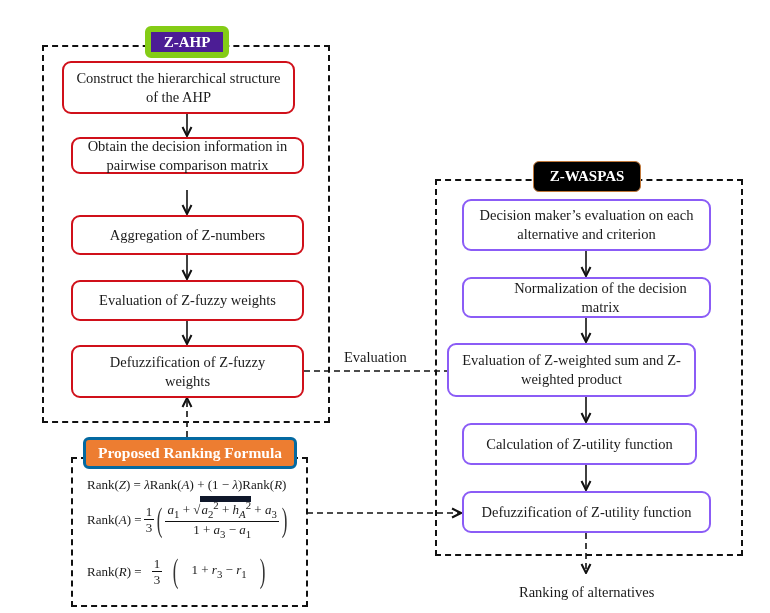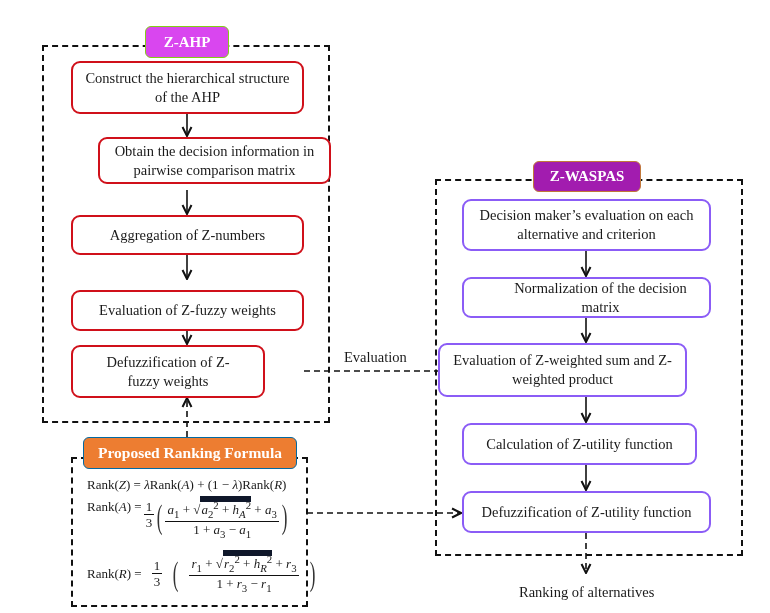--- a/index.html
+++ b/index.html
@@ -6,23 +6,23 @@
   body { width:770px; height:613px; position:relative; overflow:hidden;
          font-family:"Liberation Serif", "DejaVu Serif", serif; color:#1a1a1a; }
   .abs { position:absolute; box-sizing:border-box; }
   .dashbox { border:2px dashed #111; }
   .box { display:flex; align-items:center; justify-content:center; text-align:center;
          background:#fff; border-radius:9px; font-size:14.5px; line-height:19px; padding:0 6px; }
   .red { border:2px solid #d0101a; }
   .blue { border:2px solid #8b5cf6; }
   .label { display:flex; align-items:center; justify-content:center; color:#fff; font-weight:bold;
            border-radius:6px; font-size:15px; }
-  .lbl-red { background:#d946ef; border:1px solid #84cc16; }
-  .lbl-navy { background:#a21caf; border:1px solid #c0783a; }
-  .lbl-orange { background:#ed7d31; border:1px solid #0369a1; font-size:15.5px; }
+  .lbl-red { background:#4c1d95; border:6px solid #84cc16; }
+  .lbl-navy { background:#000000; border:1px solid #c0783a; }
+  .lbl-orange { background:#ed7d31; border:3px solid #0369a1; font-size:15.5px; }
   svg.lines { position:absolute; left:0; top:0; }
   .formula { font-size:13px; line-height:1; white-space:nowrap; }
   .frac { display:inline-flex; flex-direction:column; align-items:center; vertical-align:middle; }
   .frac .num { border-bottom:1px solid #111; padding:0 2px 1px; }
   .frac .den { padding:1px 2px 0; }
   .paren { font-size:34px; font-weight:100; vertical-align:middle; transform:scaleX(0.5); display:inline-block; color:#333; }
   .sqrt { border-top:6px solid #0f172a; padding-left:1px; }
   i { font-style:italic; }
   .text { font-size:14.5px; }
 </style>
@@ -48,47 +48,47 @@
 
   <line x1="187" y1="437" x2="187" y2="398" stroke="#111" stroke-width="1.6" stroke-dasharray="6,4" marker-end="url(#ah)"></line>
   <line x1="304" y1="371" x2="461" y2="371" stroke="#111" stroke-width="1.6" stroke-dasharray="6,4" marker-end="url(#ah)"></line>
   <line x1="307" y1="513" x2="461" y2="513" stroke="#111" stroke-width="1.6" stroke-dasharray="6,4" marker-end="url(#ah)"></line>
   <line x1="586" y1="533" x2="586" y2="573" stroke="#111" stroke-width="1.6" stroke-dasharray="6,4" marker-end="url(#ah)"></line>
 </svg>
 
 <div class="abs dashbox" style="left:42px; top:45px; width:288px; height:378px;"></div>
 <div class="abs label lbl-red" style="left:145px; top:26px; width:84px; height:32px;">Z-AHP</div>
 
-<div class="abs box red" style="left:71px; top:61px; width:233px; height:53px;">Construct the hierarchical structure of the AHP</div>
-<div class="abs box red" style="left:71px; top:137px; width:233px; height:47px;margin-left:27px;">Obtain the decision information in pairwise comparison matrix</div>
+<div class="abs box red" style="left:62px; top:61px; width:233px; height:53px;">Construct the hierarchical structure of the AHP</div>
+<div class="abs box red" style="left:71px; top:137px; width:233px; height:37px;">Obtain the decision information in pairwise comparison matrix</div>
 <div class="abs box red" style="left:71px; top:215px; width:233px; height:40px;">Aggregation of Z-numbers</div>
-<div class="abs box red" style="left:71px; top:280px; width:233px; height:41px;margin-top:10px;">Evaluation of Z-fuzzy weights</div>
-<div class="abs box red" style="left:71px; top:345px; width:194px; height:53px; padding:0 30px;">Defuzzification of Z-fuzzy weights</div>
+<div class="abs box red" style="left:71px; top:280px; width:233px; height:41px;">Evaluation of Z-fuzzy weights</div>
+<div class="abs box red" style="left:71px; top:345px; width:233px; height:53px; padding:0 30px;">Defuzzification of Z-fuzzy weights</div>
 
 <div class="abs text" style="left:344px; top:349px;">Evaluation</div>
 
 <div class="abs dashbox" style="left:435px; top:179px; width:308px; height:377px;"></div>
 <div class="abs label lbl-navy" style="left:533px; top:161px; width:108px; height:31px;">Z-WASPAS</div>
 
 <div class="abs box blue" style="left:462px; top:199px; width:249px; height:52px;">Decision maker’s evaluation on each alternative and criterion</div>
 <div class="abs box blue" style="left:462px; top:277px; width:249px; height:41px;padding-left:34px;">Normalization of the decision matrix</div>
-<div class="abs box blue" style="left:438px; top:343px; width:249px; height:54px;">Evaluation of Z-weighted sum and Z-weighted product</div>
+<div class="abs box blue" style="left:447px; top:343px; width:249px; height:54px;">Evaluation of Z-weighted sum and Z-weighted product</div>
 <div class="abs box blue" style="left:462px; top:423px; width:235px; height:42px;">Calculation of Z-utility function</div>
 <div class="abs box blue" style="left:462px; top:491px; width:249px; height:42px;">Defuzzification of Z-utility function</div>
 
 <div class="abs text" style="left:519px; top:584px;">Ranking of alternatives</div>
 
 <div class="abs dashbox" style="left:71px; top:457px; width:237px; height:150px;"></div>
 <div class="abs label lbl-orange" style="left:83px; top:437px; width:214px; height:32px;">Proposed Ranking Formula</div>
 
 <div class="abs formula" style="left:87px; top:478px;">
   <span>Rank(<i>Z</i>) = <i>λ</i>Rank(<i>A</i>) + (1 − <i>λ</i>)Rank(<i>R</i>)</span>
 </div>
 
-<div class="abs formula" style="left:87px; top:500px; display:flex; align-items:flex-start;">
+<div class="abs formula" style="left:87px; top:500px; display:flex; align-items:center;">
   <span>Rank(<i>A</i>) =</span>
   <span class="frac" style="margin-left:2px;">
       <span class="num">1</span>
       <span class="den">3</span>
     </span>
   <span class="paren">(</span>
   <span class="frac">
       <span class="num"><i>a</i><sub>1</sub> + √<span class="sqrt"><i>a</i><sub>2</sub><sup>2</sup> + <i>h</i><sub><i>A</i></sub><sup>2</sup></span> + <i>a</i><sub>3</sub></span>
       <span class="den">1 + <i>a</i><sub>3</sub> − <i>a</i><sub>1</sub></span>
     </span>
@@ -96,17 +96,16 @@
 </div>
 
 <div class="abs formula" style="left:87px; top:554px; display:flex; align-items:center;gap:8px;">
   <span>Rank(<i>R</i>) =</span>
   <span class="frac" style="margin-left:2px;">
       <span class="num">1</span>
       <span class="den">3</span>
     </span>
   <span class="paren">(</span>
   <span class="frac">
-      <span class="num"><i>r</i><sub>1</sub> + √<span class="sqrt"><i>r</i><sub>2</sub><sup>2</sup> + <i>h</i><sub><i>R</i></sub><sup>2</sup></span> + <i>r</i><sub>3</sub></span>
       <span class="den">1 + <i>r</i><sub>3</sub> − <i>r</i><sub>1</sub></span>
     </span>
   <span class="paren">)</span>
 </div>
 
 </body></html>

